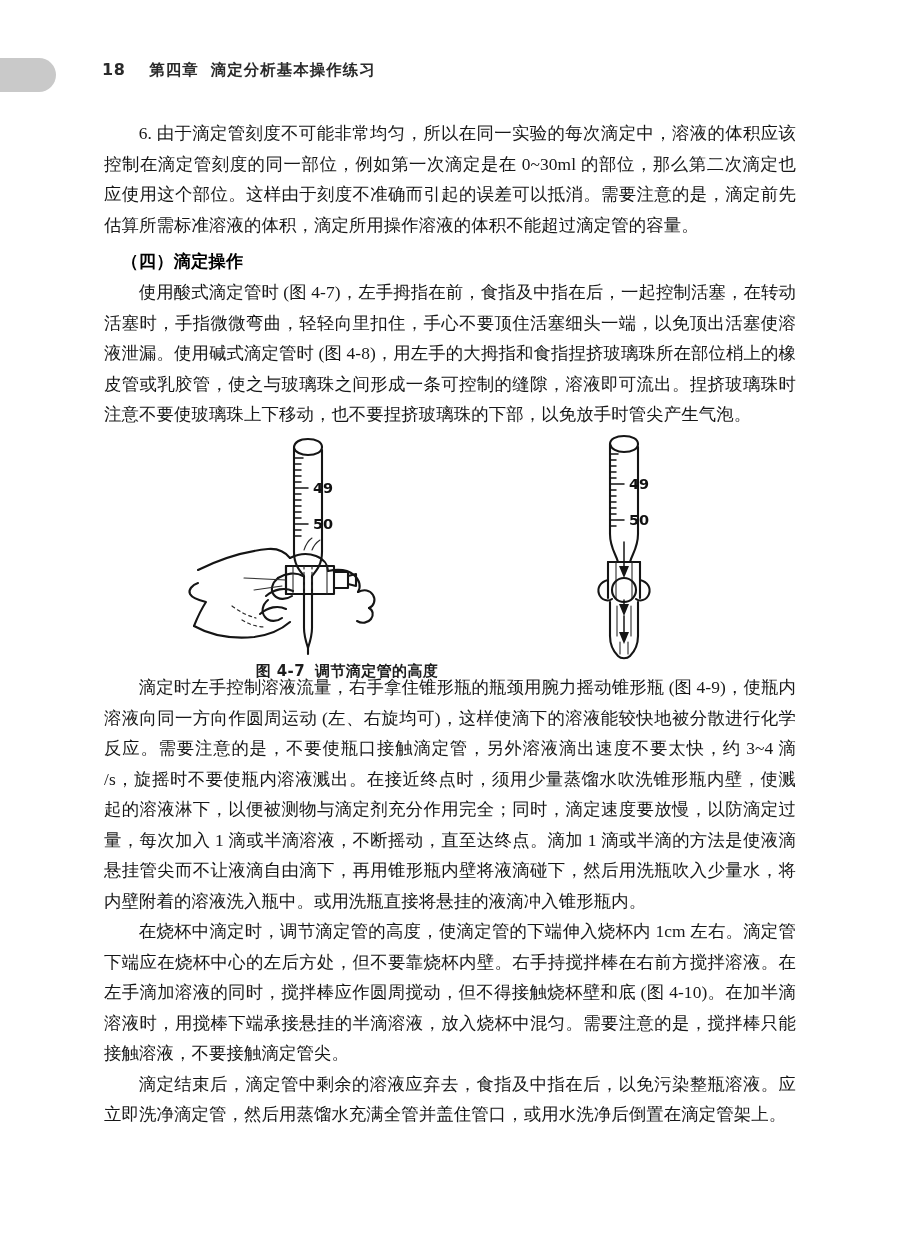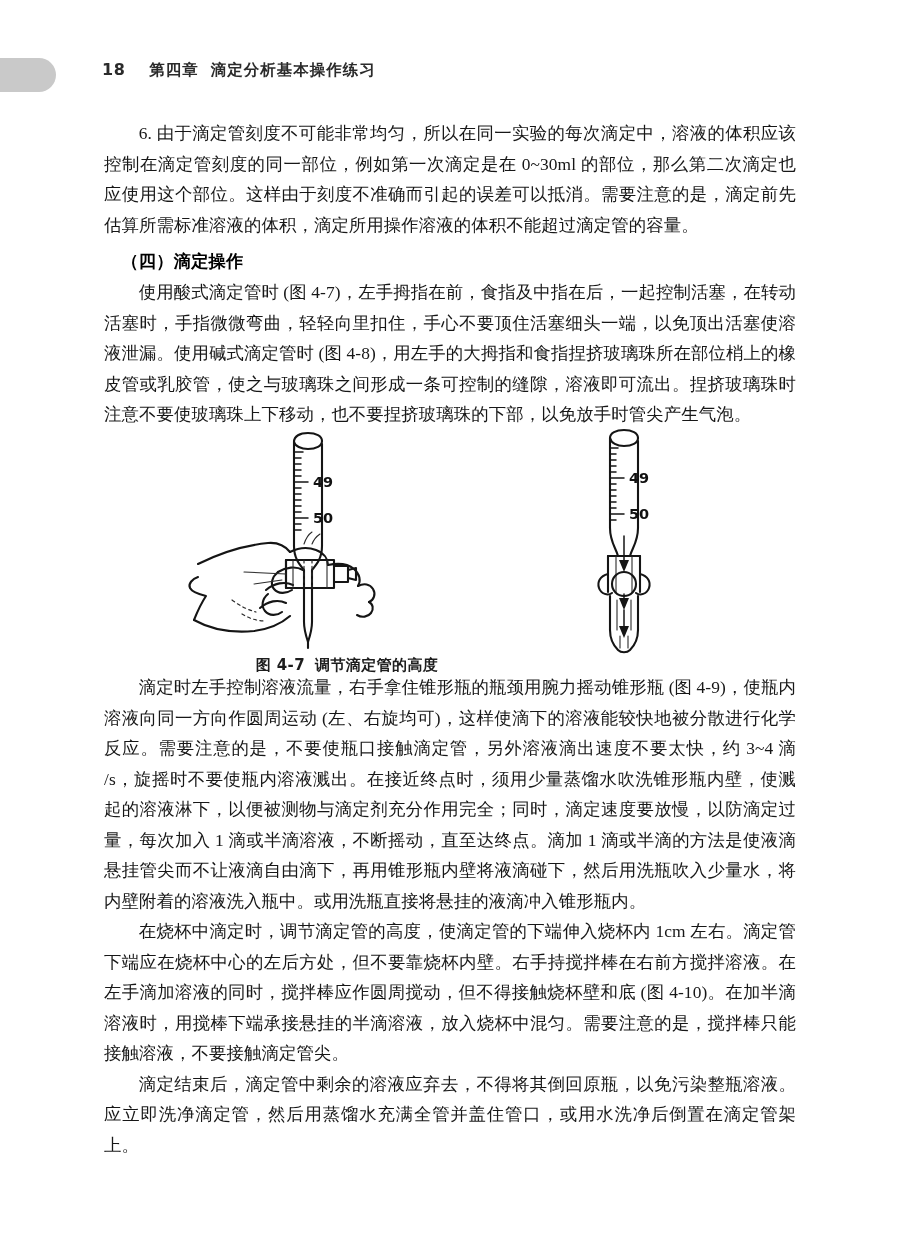--- a/index.html
+++ b/index.html
@@ -84,21 +84,21 @@
   
   .figures {
     position: absolute;
     left: 104px;
     top: 416px;
     width: 692px;
     height: 270px;
   }
   .fig {
     position: absolute;
-    top: 8px;
+    top: 14px;
     width: 330px;
     height: 270px;
   }
   .fig-a { left: 78px; }
   .fig-b { left: 380px; }
   .fig .art {
     position: absolute;
     left: 0; top: 0;
     width: 330px;
     height: 232px;
@@ -295,16 +295,16 @@
           <path class="ink-hair" d="M136 212 L136 224"></path>
           <path class="ink-hair" d="M144 212 L144 224"></path>
         </svg>
       </div>
     </div>
   </div>
 
   <div class="col2">
     <p class="body">滴定时左手控制溶液流量，右手拿住锥形瓶的瓶颈用腕力摇动锥形瓶 (图 4-9)，使瓶内溶液向同一方向作圆周运动 (左、右旋均可)，这样使滴下的溶液能较快地被分散进行化学反应。需要注意的是，不要使瓶口接触滴定管，另外溶液滴出速度不要太快，约 3~4 滴 /s，旋摇时不要使瓶内溶液溅出。在接近终点时，须用少量蒸馏水吹洗锥形瓶内壁，使溅起的溶液淋下，以便被测物与滴定剂充分作用完全；同时，滴定速度要放慢，以防滴定过量，每次加入 1 滴或半滴溶液，不断摇动，直至达终点。滴加 1 滴或半滴的方法是使液滴悬挂管尖而不让液滴自由滴下，再用锥形瓶内壁将液滴碰下，然后用洗瓶吹入少量水，将内壁附着的溶液洗入瓶中。或用洗瓶直接将悬挂的液滴冲入锥形瓶内。</p>
     <p class="body">在烧杯中滴定时，调节滴定管的高度，使滴定管的下端伸入烧杯内 1cm 左右。滴定管下端应在烧杯中心的左后方处，但不要靠烧杯内壁。右手持搅拌棒在右前方搅拌溶液。在左手滴加溶液的同时，搅拌棒应作圆周搅动，但不得接触烧杯壁和底 (图 4-10)。在加半滴溶液时，用搅棒下端承接悬挂的半滴溶液，放入烧杯中混匀。需要注意的是，搅拌棒只能接触溶液，不要接触滴定管尖。</p>
-    <p class="body">滴定结束后，滴定管中剩余的溶液应弃去，不得将其倒回原瓶，以免污染整瓶溶液。应立即洗净滴定管，然后用蒸馏水充满全管并盖住管口，或用水洗净后倒置在滴定管架上。</p>
+    <p class="body">滴定结束后，滴定管中剩余的溶液应弃去，食指及中指在后，以免污染整瓶溶液。应立即洗净滴定管，然后用蒸馏水充满全管并盖住管口，或用水洗净后倒置在滴定管架上。</p>
   </div>
 
 </div>
 
 </body></html>

